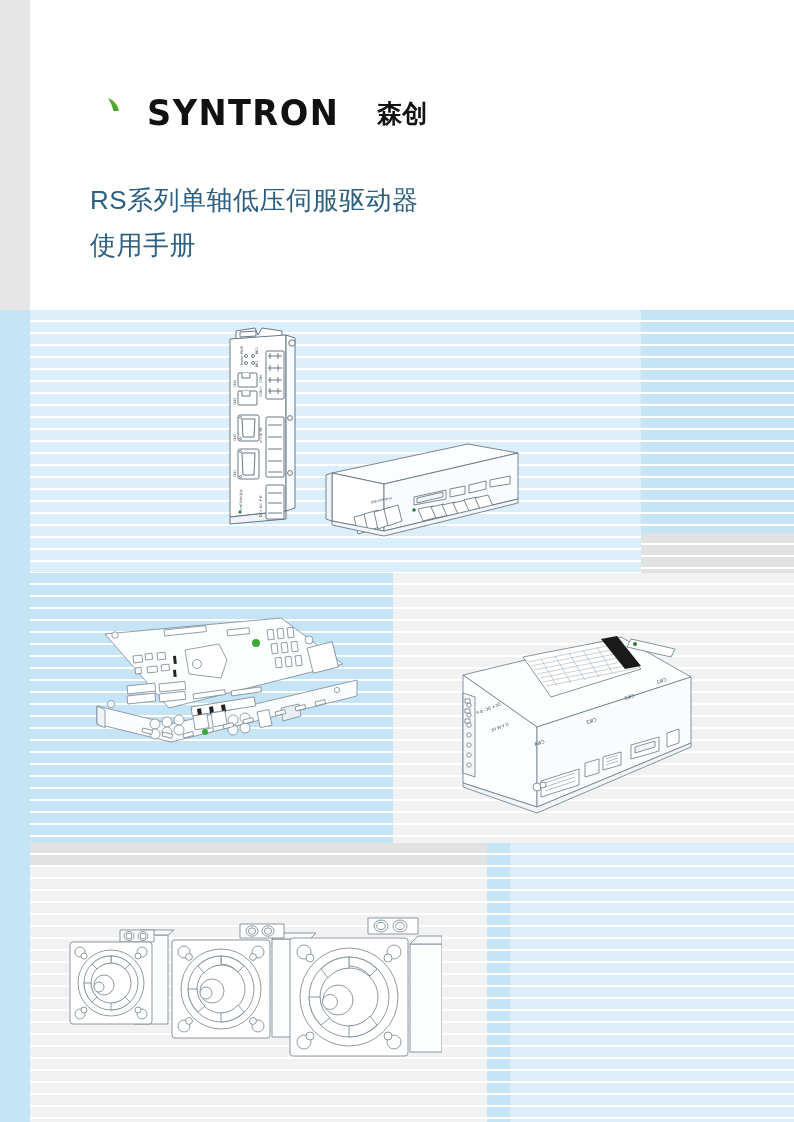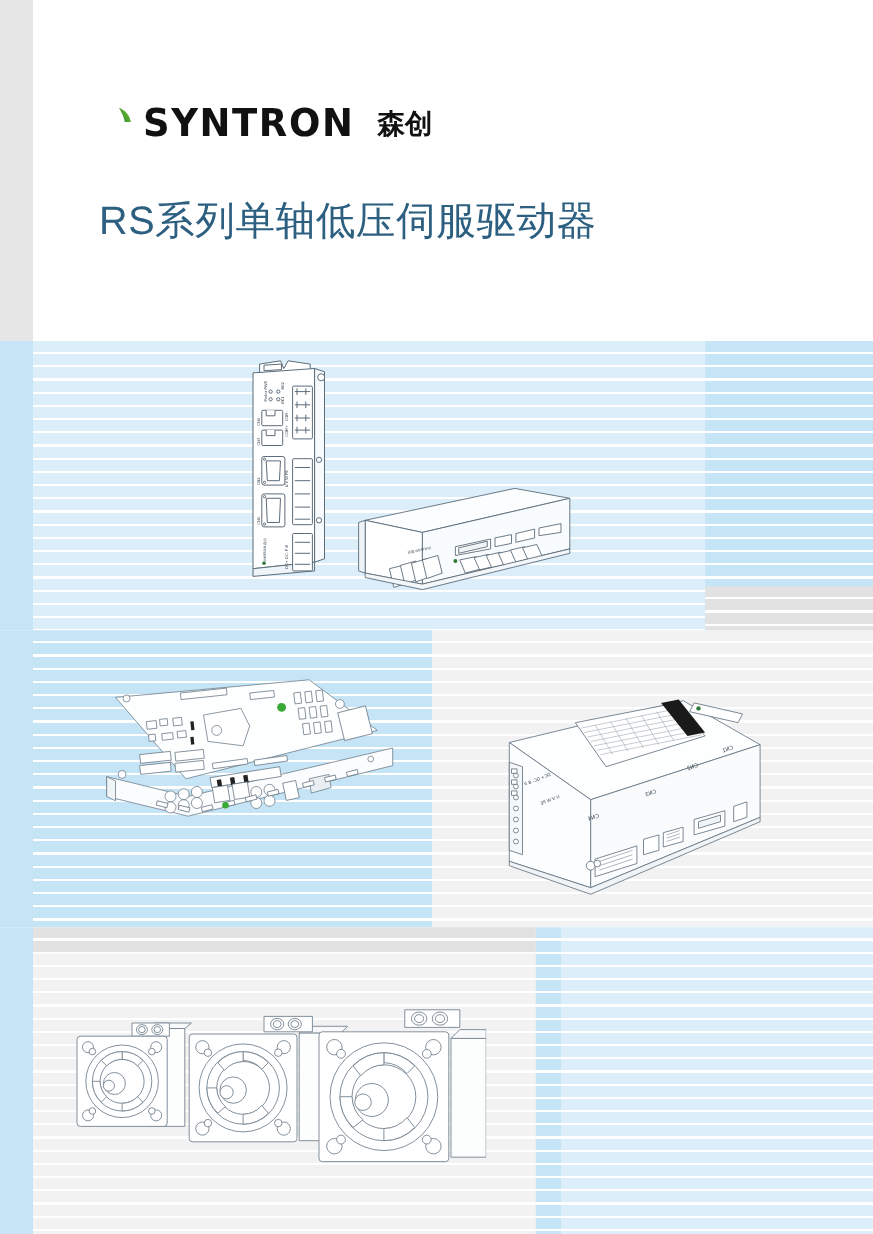--- a/index.html
+++ b/index.html
@@ -24,21 +24,21 @@
     left: 0; top: 0;
     width: 794px; height: 310px;
     background: #ffffff;
     z-index: 5;
   }
   .logo-row {
     position: absolute;
     left: 88px; top: 94px;
     display: flex;
     align-items: center;
-    gap: 4px;
+    gap: 21px;
   }
   .logo-mark {
     width: 38px; height: 38px;
     flex: 0 0 38px;
     position: relative;
   }
   .logo-word {
     font-weight: bold;
     font-size: 35px;
     letter-spacing: 1.5px;
@@ -55,21 +55,21 @@
     line-height: 1;
     margin-left: 9px;
     letter-spacing: 0px;
   }
   .title-block {
     position: absolute;
     left: 90px; top: 178px;
     color: #2d5f80;
   }
   .title-line {
-    font-size: 36px;
+    font-size: 26px;
     line-height: 45px;
     letter-spacing: 0.5px;
     color: #2d5f80;
     white-space: nowrap;
   }
 
   
   .bands {
     position: absolute;
     left: 0; top: 0;
@@ -568,16 +568,17 @@
           <path d="M19 2 C13 9 25 13 19 19 C13 25 25 29 19 36 C24 29 13 25 19 19 C25 13 14 9 19 2 Z" fill="#ffffff"></path>
           <path d="M20 4 C26 6 30 11 31 17 L25.5 17 C24.5 12 22.5 8 20 4 Z" fill="url(#gGreen)"></path>
         </svg>
       </span>
       <span class="logo-word">SYNTRON</span>
       <span class="logo-cn">森创</span>
     </div>
 
     <div class="title-block">
       <div class="title-line">RS系列单轴低压伺服驱动器</div>
+      <div class="title-line">使用手册</div>
     </div>
   </div>
 
 </div>
 
 </body></html>

